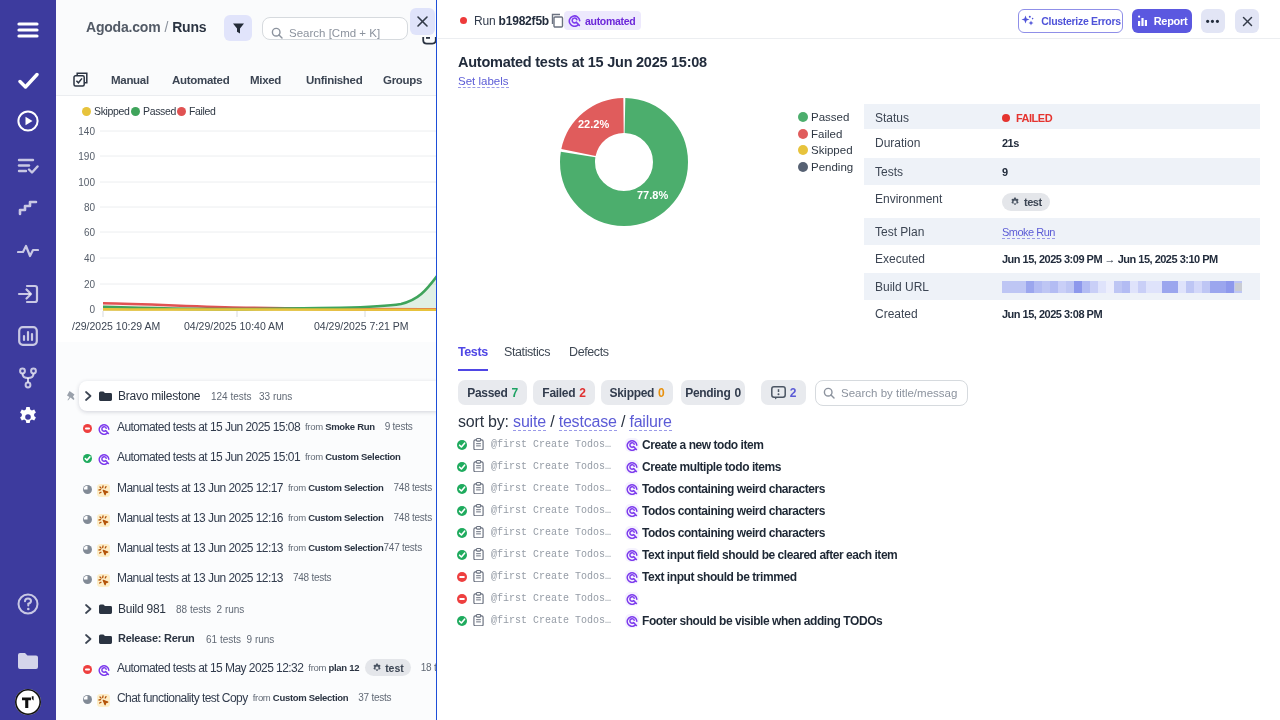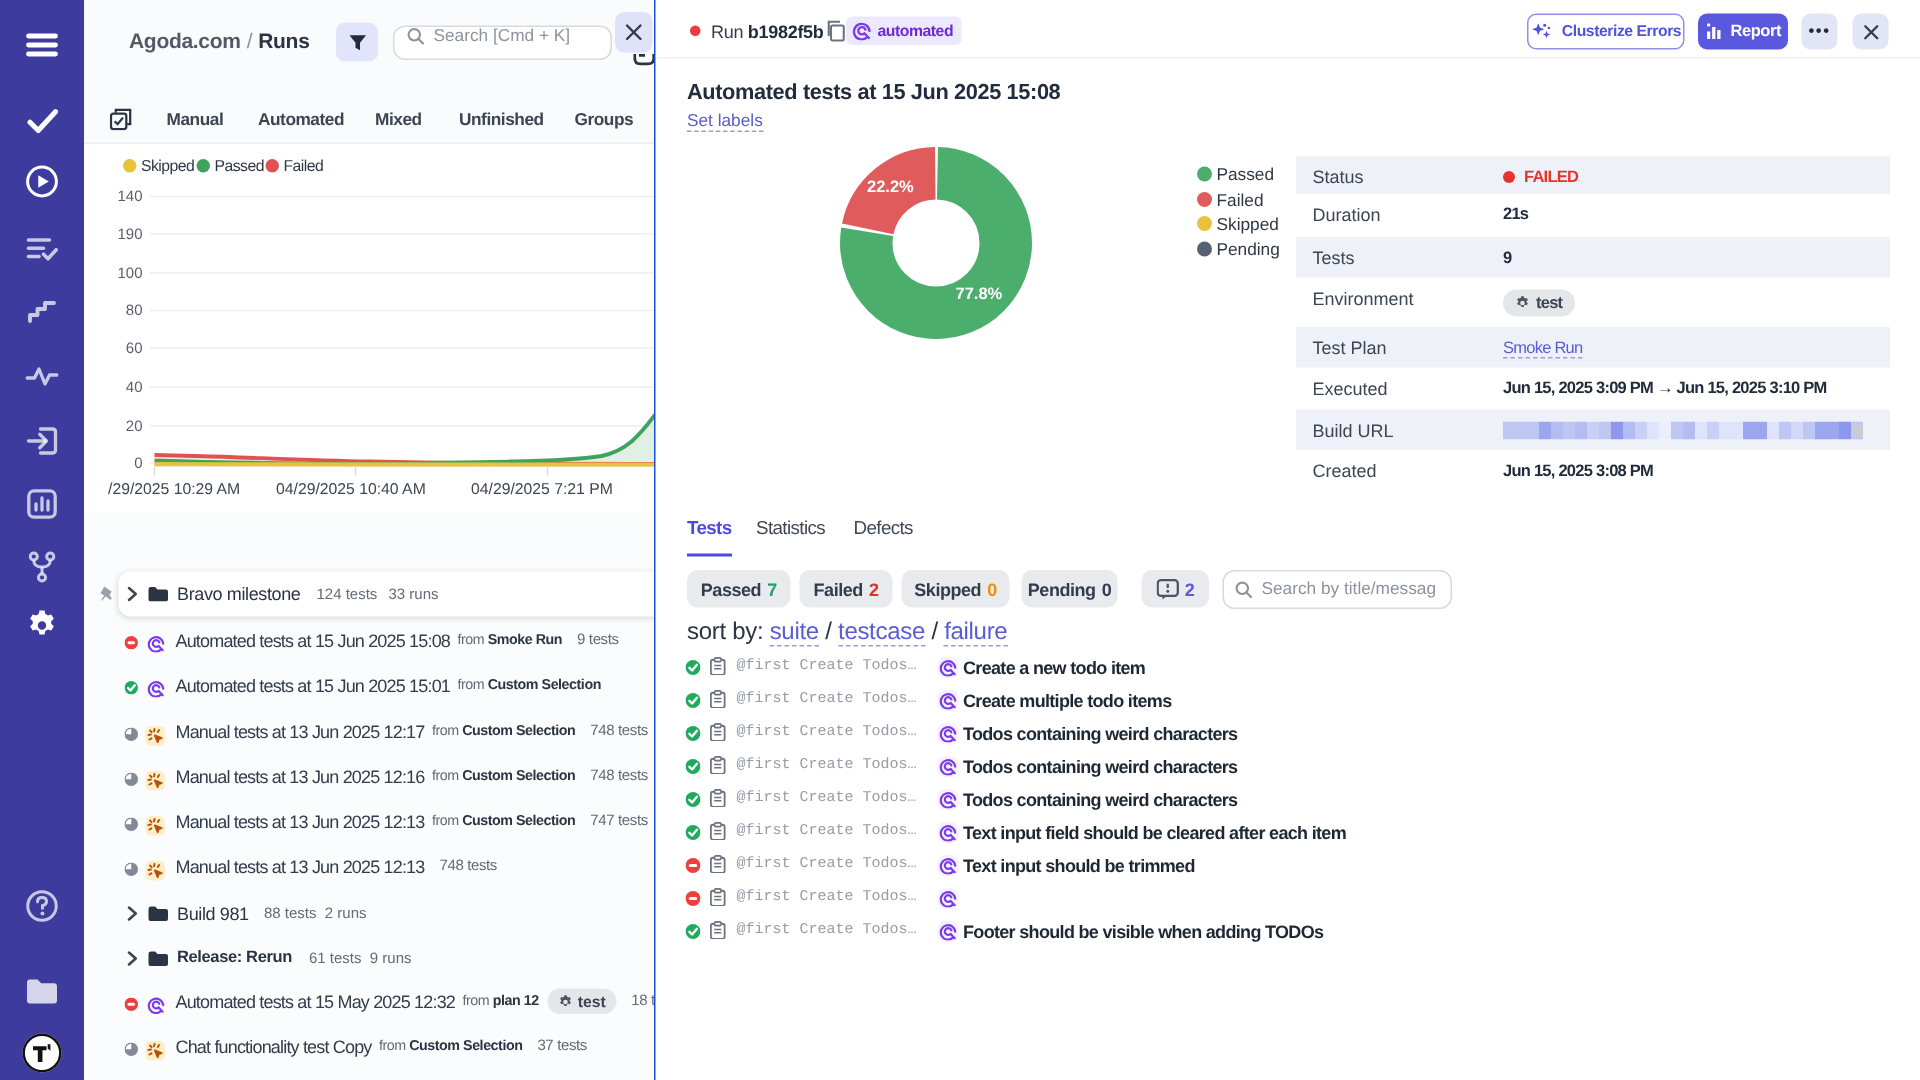--- a/index.html
+++ b/index.html
@@ -4,21 +4,21 @@
 .ico{display:flex}
 html,body{width:1280px;height:720px;overflow:hidden;font-family:"Liberation Sans",sans-serif;background:#fff}
 #sidebar{position:absolute;left:0;top:0;width:56px;height:720px;background:#3d3b9e}
 .sic{position:absolute;left:0;width:56px;display:flex;justify-content:center}
 #panel{position:absolute;left:56px;top:0;width:381px;height:720px;background:#fbfcfd;border-right:1px solid #1d4ed8;overflow:hidden}
 #phead{position:absolute;left:0;top:0;width:381px;height:48px;background:#fafbfc}
 .ptitle{position:absolute;left:30px;top:19px;font-size:14px;font-weight:700;color:#525a66;letter-spacing:-0.2px;white-space:nowrap}
 .ptitle b.runs{color:#2b3442}
 .ptitle span.sl{color:#8a919c;font-weight:400;padding:0 4px}
 #fbtn{position:absolute;left:168px;top:15px;width:28px;height:26px;background:#e1e4fb;border-radius:6px;display:flex;align-items:center;justify-content:center}
-#psearch{position:absolute;left:206px;top:17px;width:146px;height:23px;background:#fff;border:1px solid #d6dade;border-radius:8px;font-size:11.5px;color:#8c939e;display:flex;align-items:flex-start;padding-left:8px}
+#psearch{position:absolute;left:206px;top:17px;width:146px;height:23px;background:#fff;border:1px solid #d6dade;border-radius:8px;font-size:11.5px;color:#8c939e;display:flex;align-items:flex-end;padding-left:8px}
 #pclose{position:absolute;left:354px;top:8px;width:25px;height:27px;background:#dfe3fa;border-radius:6px;display:flex;align-items:center;justify-content:center}
 #ptabs{position:absolute;left:0;top:48px;width:381px;height:48px;background:#fafbfc;border-bottom:1px solid #ebedf0}
 .ptab{position:absolute;top:26px;font-size:11.5px;font-weight:600;color:#3c4553;letter-spacing:-0.3px}
 #chartwrap{position:absolute;left:0;top:96px;width:381px;height:246px;background:#fff}
 .leg{position:absolute;font-size:10.5px;color:#2f3844;letter-spacing:-0.35px}
 .dot{display:inline-block;width:9px;height:9px;border-radius:50%;margin-right:3px;vertical-align:-1px}
 .ylab{position:absolute;font-size:10px;color:#565e6a;text-align:right;width:24px}
 .xlab{position:absolute;font-size:10.5px;color:#3c4553}
 .runrow{position:absolute;left:0;width:381px;height:30px}
 .rr{position:absolute;display:flex;align-items:center}
@@ -359,21 +359,21 @@
               <line x1="9" y1="2.6" x2="8.2" y2="4"></line>
               <line x1="2.6" y1="9" x2="4" y2="8.2"></line>
             </g>
             <path d="M6.2 6.2 L10.8 8.1 L8.8 8.8 L8.1 10.8 Z" fill="#b45309" stroke="#b45309" stroke-width="1.2" stroke-linejoin="round"></path>
           </svg>
         </span>
       </span>
       <span class="rr" style="left:61px;top:0;height:31px">
         <span class="rt">Manual tests at 13 Jun 2025 12:13</span>
         <span class="rfrom" style="margin-left:5px">from <b>Custom Selection</b></span>
-        <span class="rcnt" style="margin-left:10px">747 tests</span>
+        <span class="rcnt" style="">747 tests</span>
       </span>
     </div>
     <div class="runrow" style="top:562px">
       <span class="ico" style="position:absolute;left:27px;top:13px">
         <svg width="9" height="9" viewBox="0 0 9 9" style="">
           <circle cx="4.5" cy="4.5" r="4.5" fill="#818a96"></circle>
           <path d="M4.5 4.5 L4.5 0.8 A3.7 3.7 0 0 0 0.8 4.5 Z" fill="#fff"></path>
         </svg>
       </span>
       <span class="ico" style="position:absolute;left:41px;top:12px">

